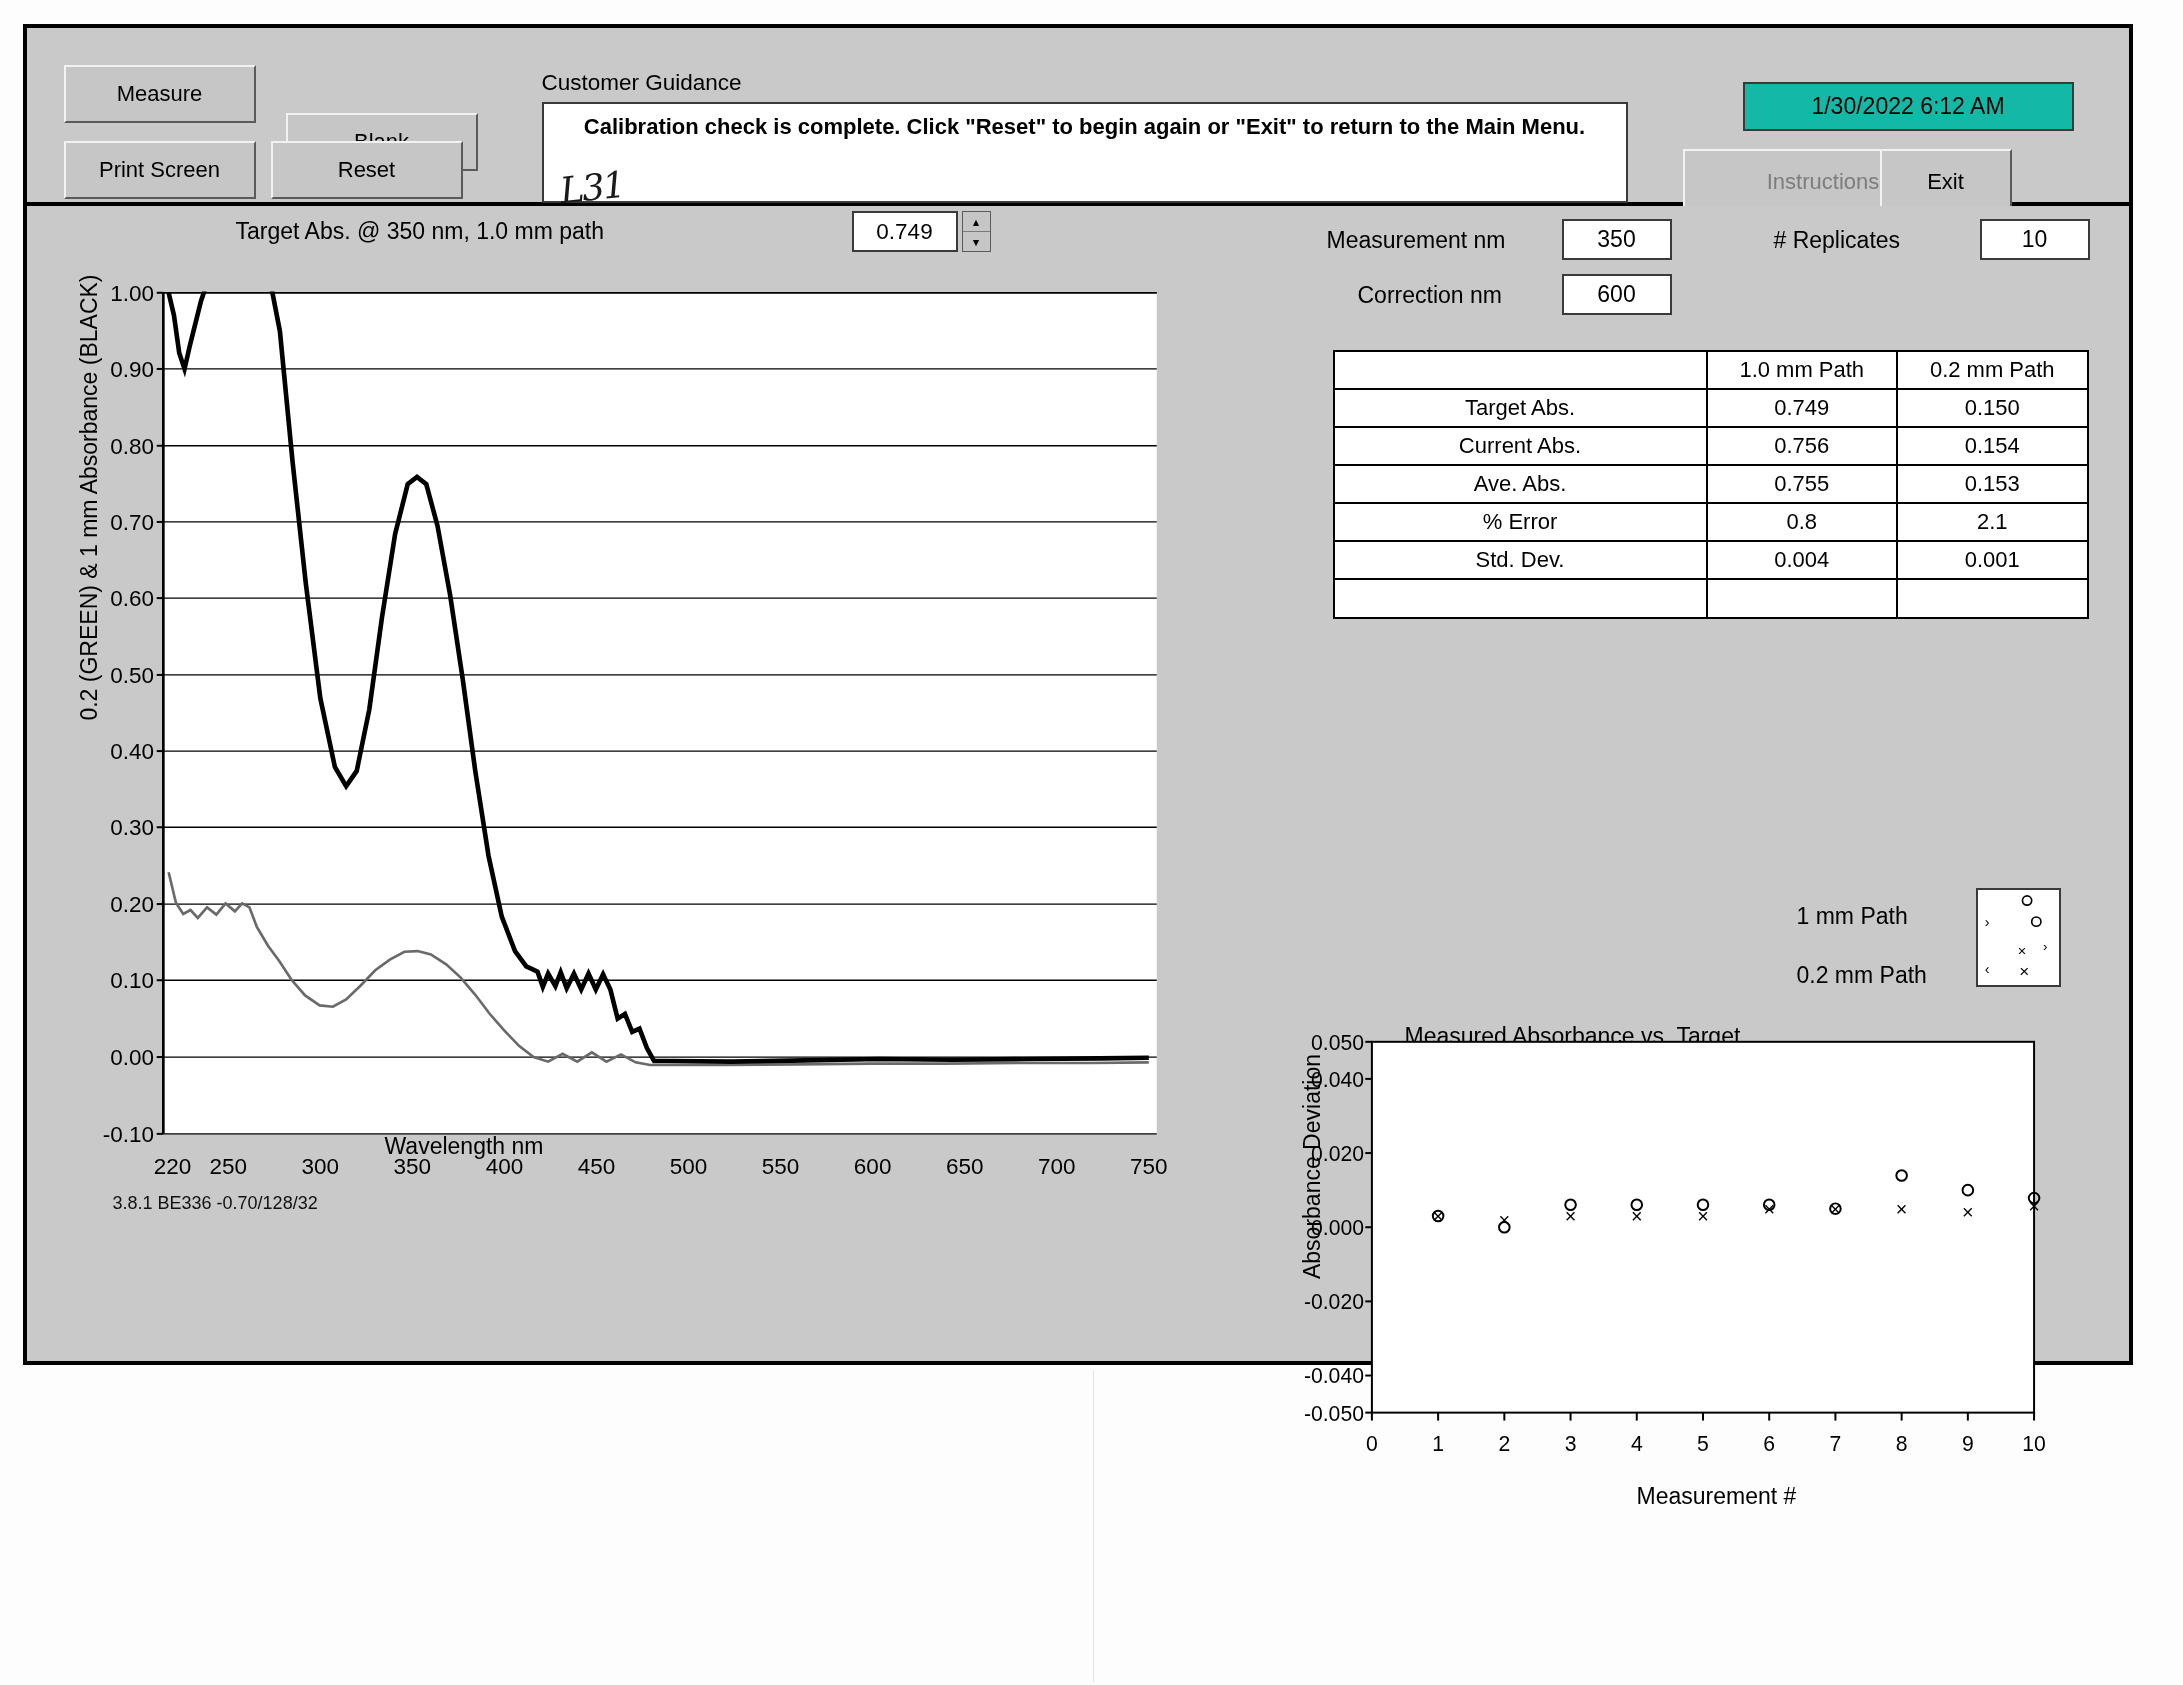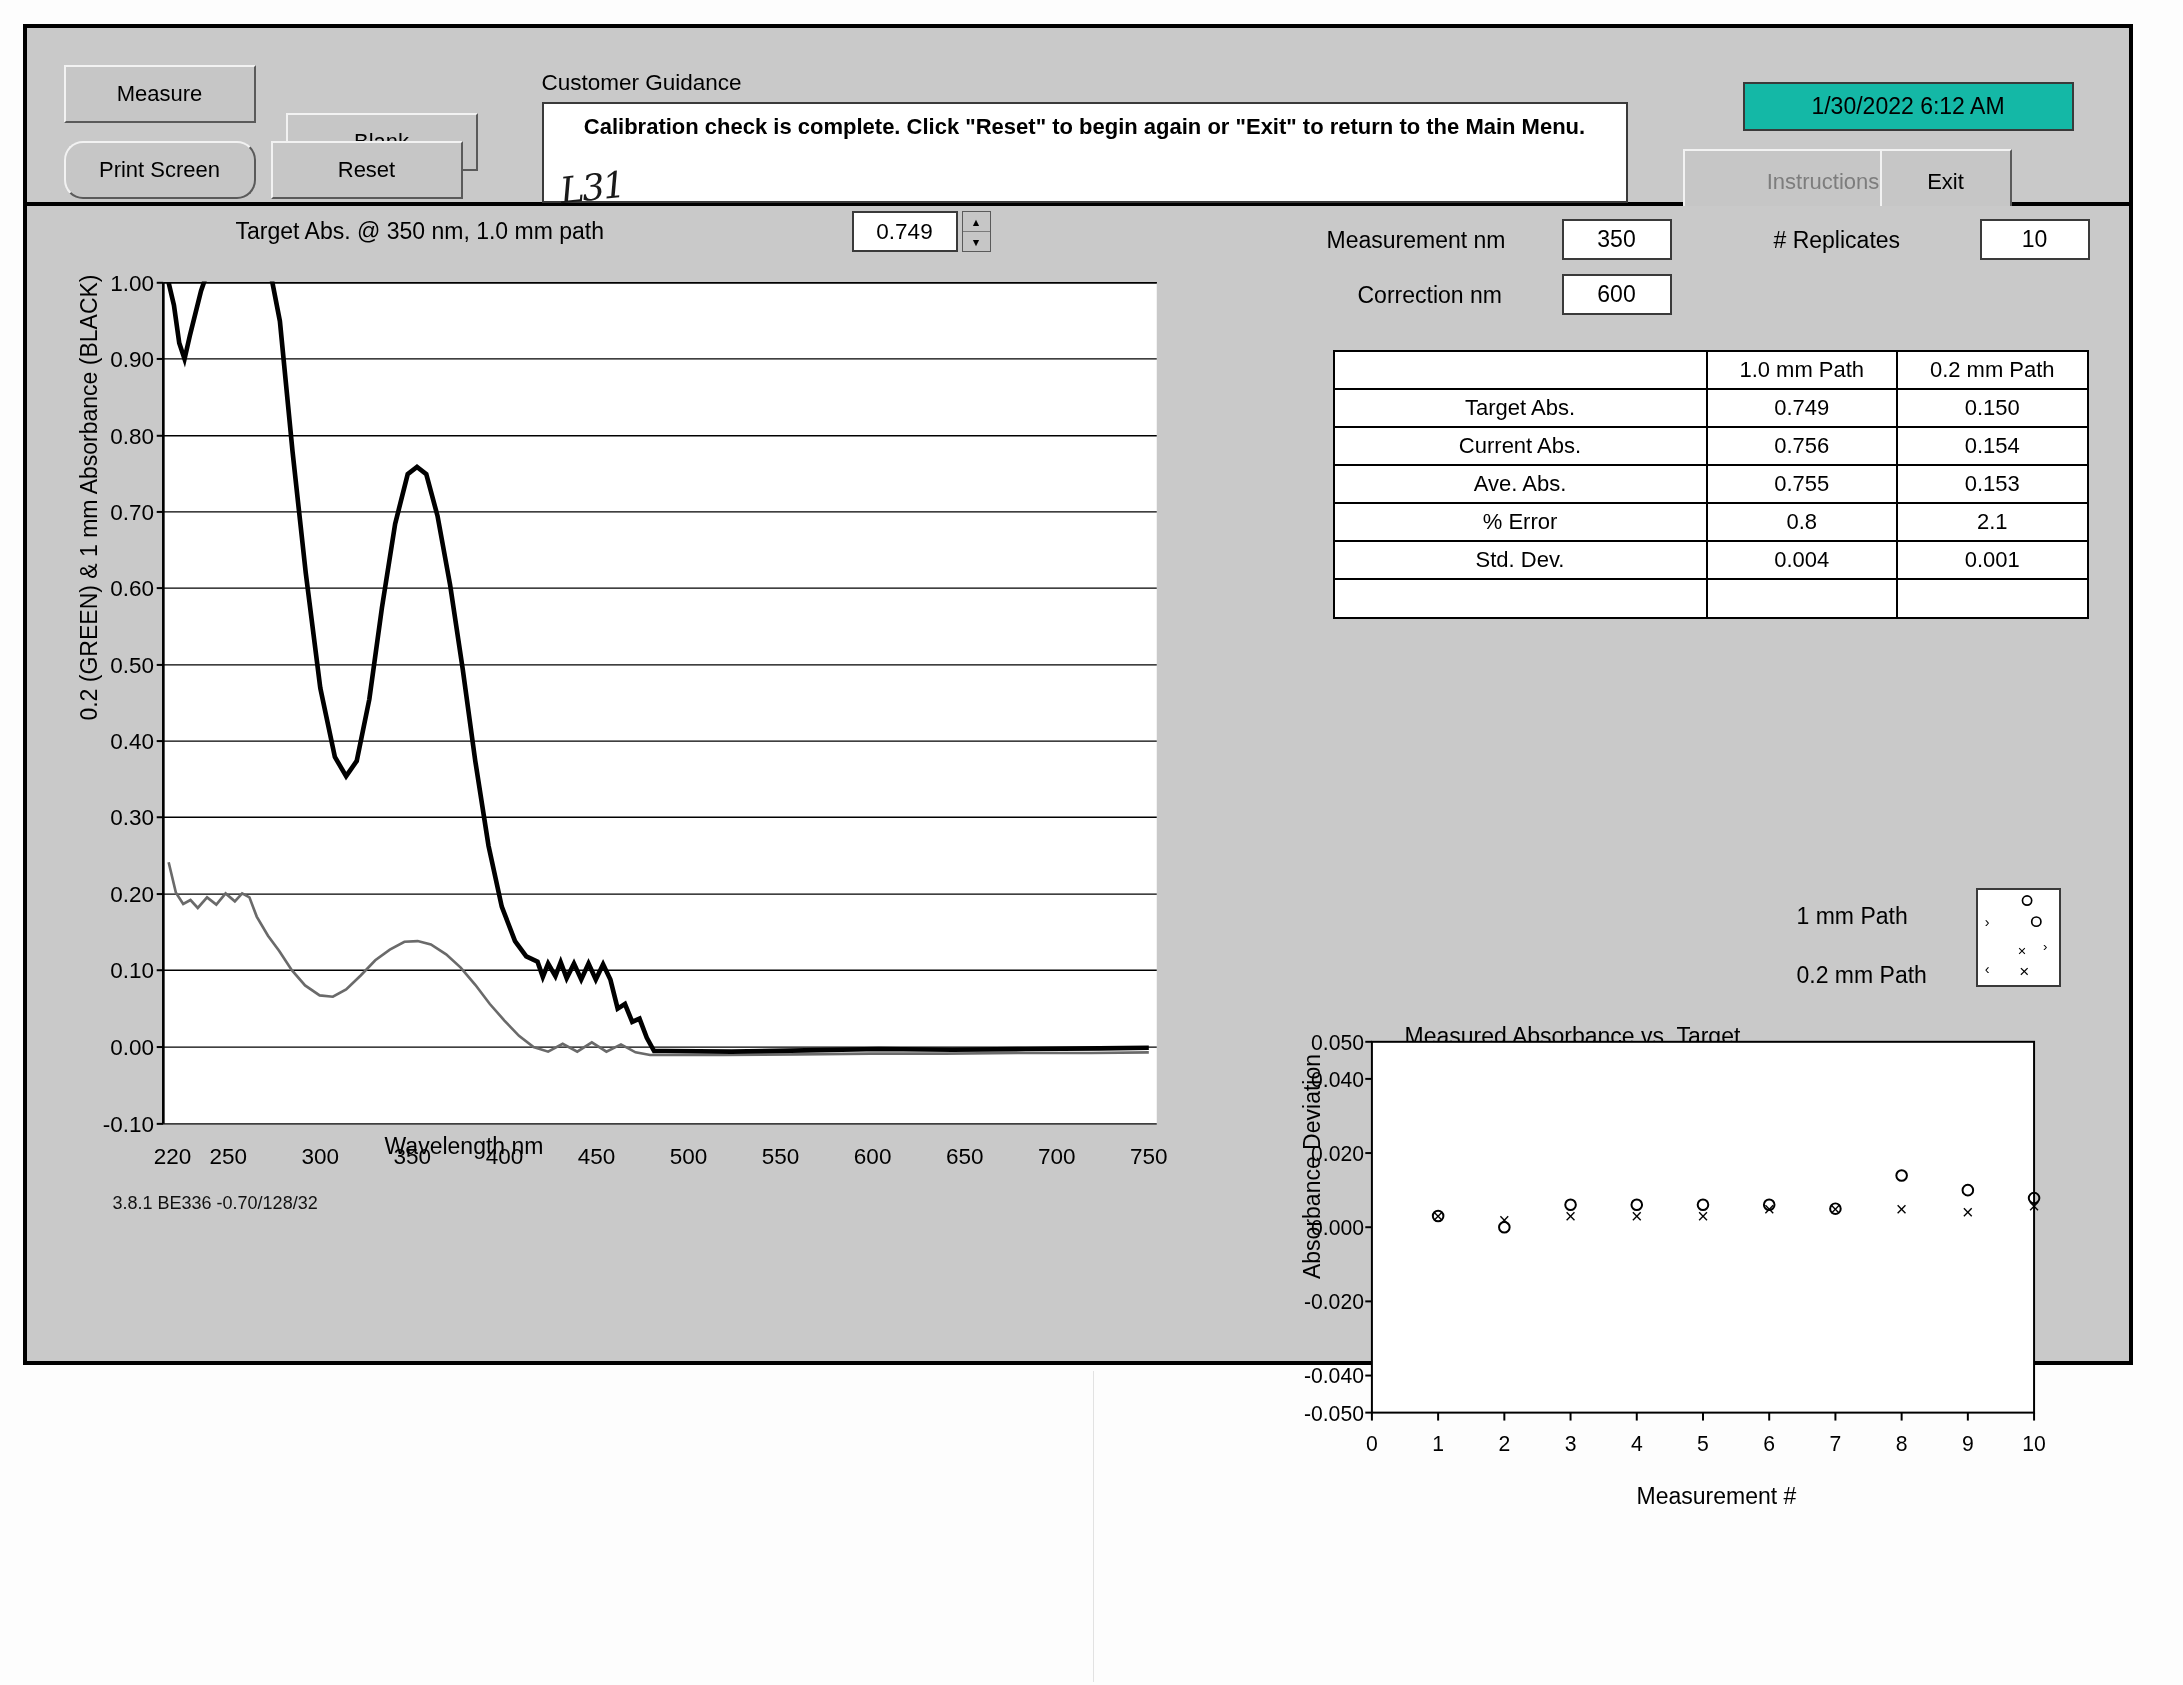--- a/index.html
+++ b/index.html
@@ -54,21 +54,21 @@
     display: flex;
     align-items: center;
     justify-content: center;
     text-align: center;
     cursor: default;
   }
   .btn.disabled { color: #7d7d7d; }
 
   #measure-button   { left: 37px;  top: 37px;  width: 192px; height: 58px; }
   #blank-button     { left: 259px; top: 37px;  width: 192px; height: 58px; margin-top: 48px; }
-  #printscreen-button { left: 37px; top: 113px; width: 192px; height: 58px; border-radius: 19px; }
+  #printscreen-button { left: 37px; top: 113px; width: 192px; height: 58px; }
   #reset-button     { left: 244px; top: 113px; width: 192px; height: 58px; }
 
   #guidance-label {
     position: absolute;
     left: 515px;
     top: 42px;
     font-size: 22.5px;
     color: #000;
   }
   #guidance-box {
@@ -247,21 +247,21 @@
     width: 85px;
     height: 99px;
     background: #fff;
     border: 2px solid #3a3a3a;
     box-sizing: border-box;
   }
   
   #spectrum-panel {
     position: absolute;
     left: 37px;
-    top: 70px;
+    top: 80px;
     width: 1106px;
     height: 1060px;
   }
   #spectrum-ylabel {
     position: absolute;
     left: -13.2px;
     top: 311px;
     width: 503px;
     transform: rotate(-90deg);
     transform-origin: 50% 50%;

